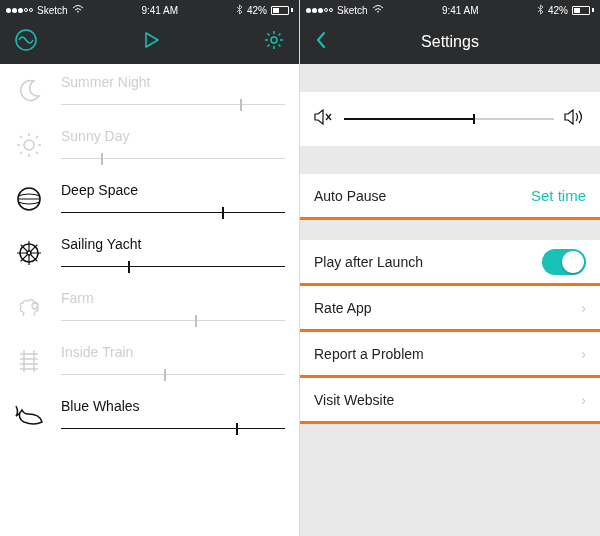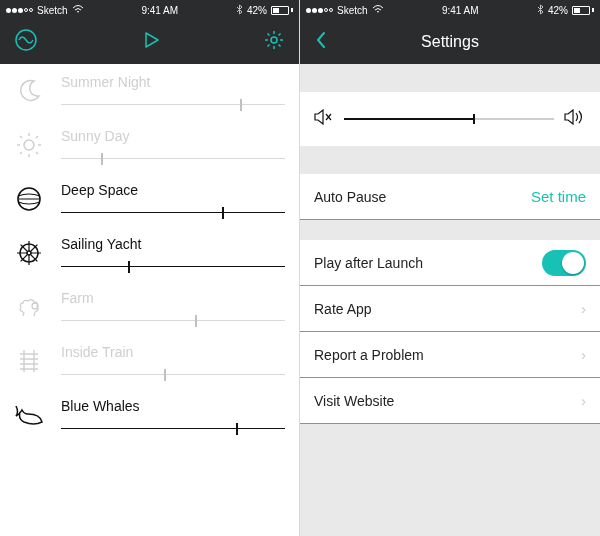--- a/index.html
+++ b/index.html
@@ -30,21 +30,21 @@
   .slider .thumb{ position:absolute; top:1px; width:2px; height:12px; background:#c0c0c0;}
   .slider.active .thumb{ background:#111;}
 
   
   .gap{ height:28px; background:#e9e9e9;}
   .gap-small{ height:20px; background:#e9e9e9;}
   .vol-row{ height:54px; background:#fff; display:flex; align-items:center; padding:0 14px; gap:10px;}
   .vol-track{ flex:1; position:relative; height:2px; background:#cfcfcf;}
   .vol-fill{ position:absolute; left:0; top:0; height:2px; background:#111;}
   .vol-thumb{ position:absolute; top:-4px; width:2px; height:10px; background:#111;}
-  .list-row{ height:46px; background:#fff; display:flex; align-items:center; justify-content:space-between; padding:0 14px; border-bottom:1px solid #f97316; font-size:14px; color:#222;}
+  .list-row{ height:46px; background:#fff; display:flex; align-items:center; justify-content:space-between; padding:0 14px; border-bottom:3px solid #f97316; font-size:14px; color:#222;}
   .list-row:last-child{border-bottom:none;}
   .chev{ color:#c9c9c9; font-size:14px;}
   .link{ color:#17c1b5; font-size:15px;}
   .toggle{ width:44px; height:26px; border-radius:13px; background:#17c1b5; position:relative;}
   .toggle .knob{ position:absolute; right:2px; top:2px; width:22px; height:22px; border-radius:50%; background:#fff; box-shadow:0 1px 2px rgba(0,0,0,0.3);}
   .batt{display:inline-flex;align-items:center;gap:2px;}
   .batt-body{width:18px;height:9px;border:1px solid #fff;border-radius:1px;position:relative;}
   .batt-fill{position:absolute;left:1px;top:1px;bottom:1px;width:40%;background:#fff;}
   .batt-tip{width:2px;height:4px;background:#fff;}
   .wifi{font-size:10px;}

